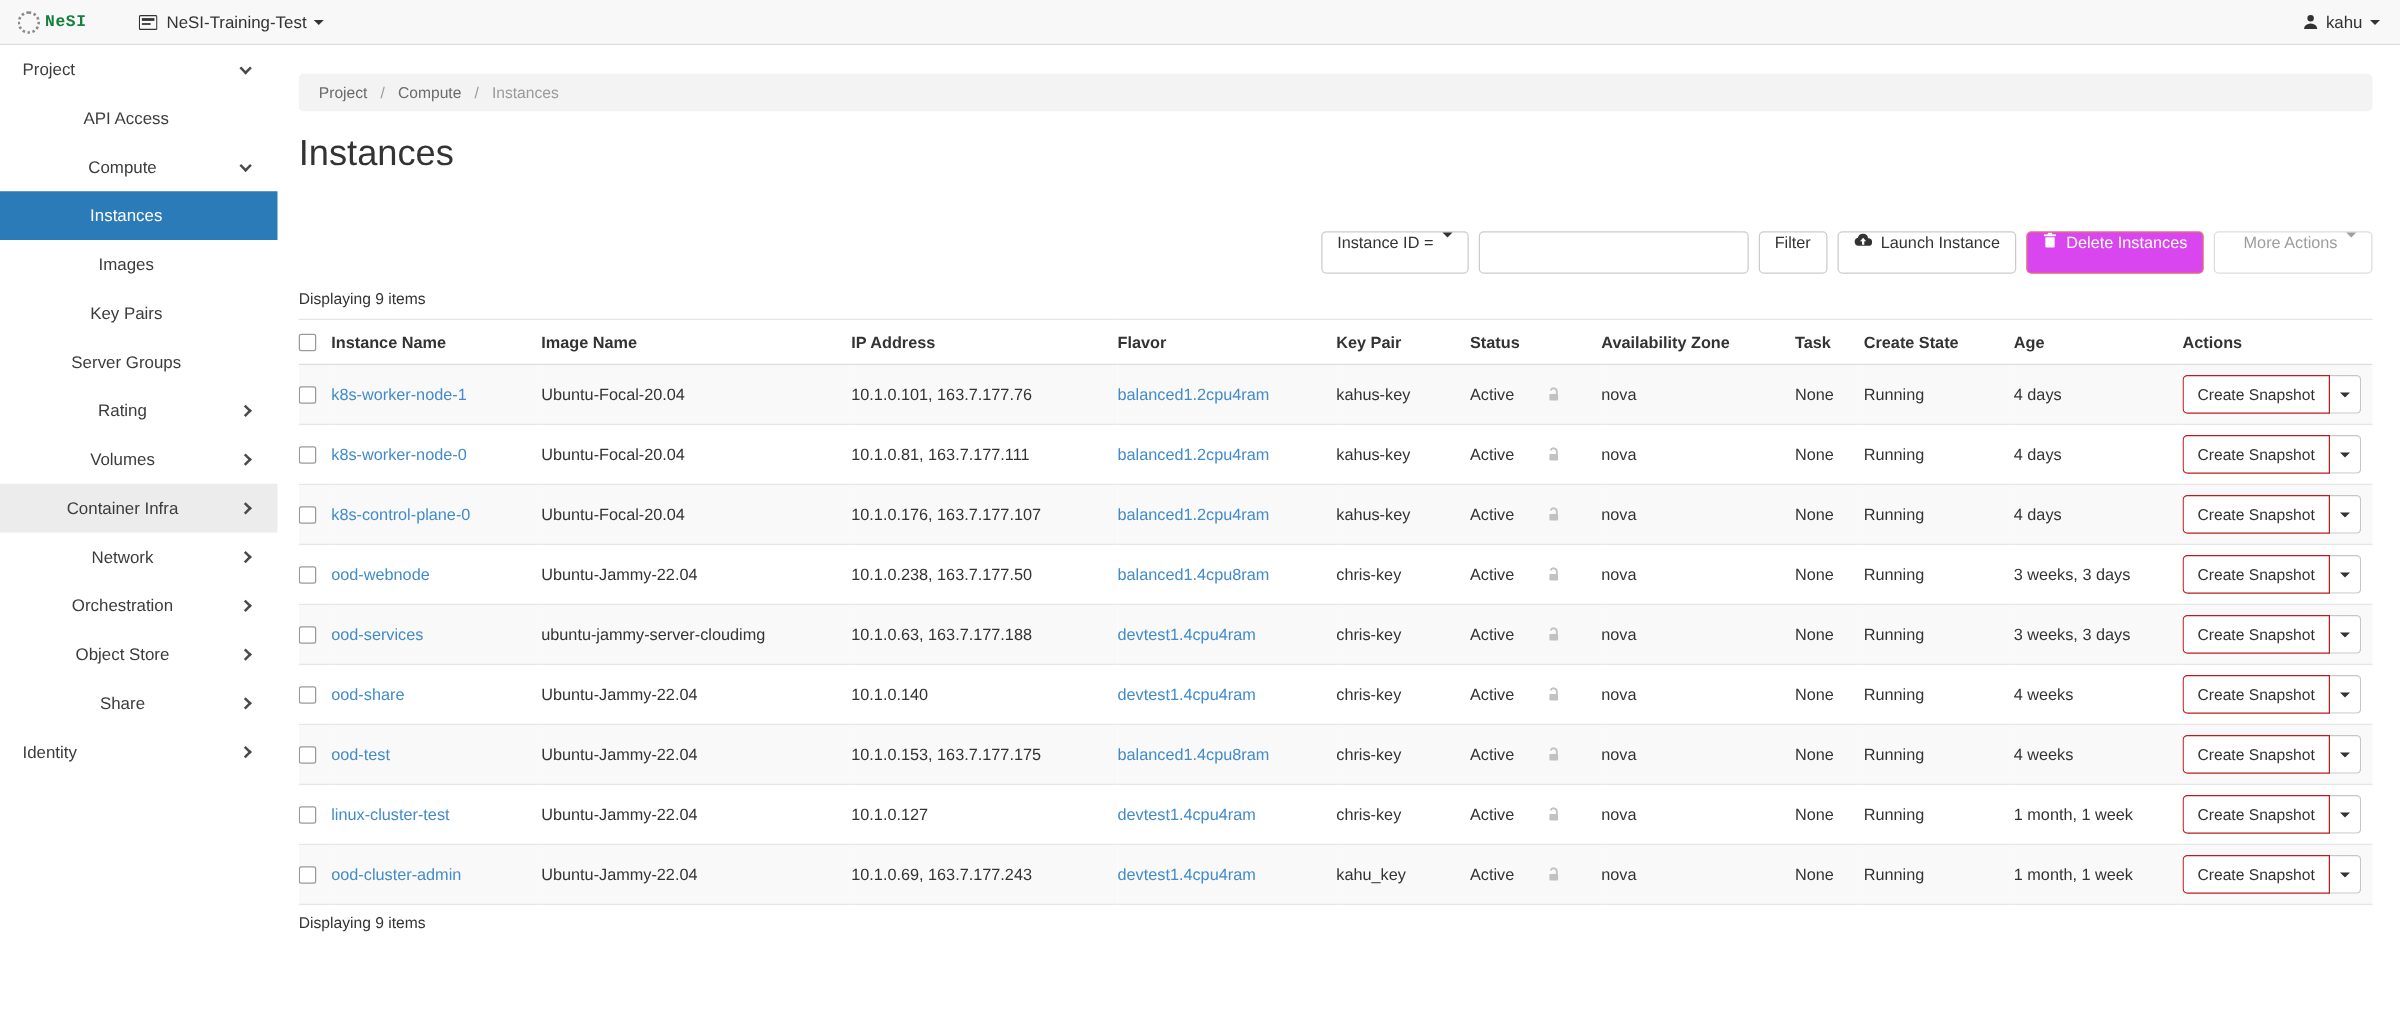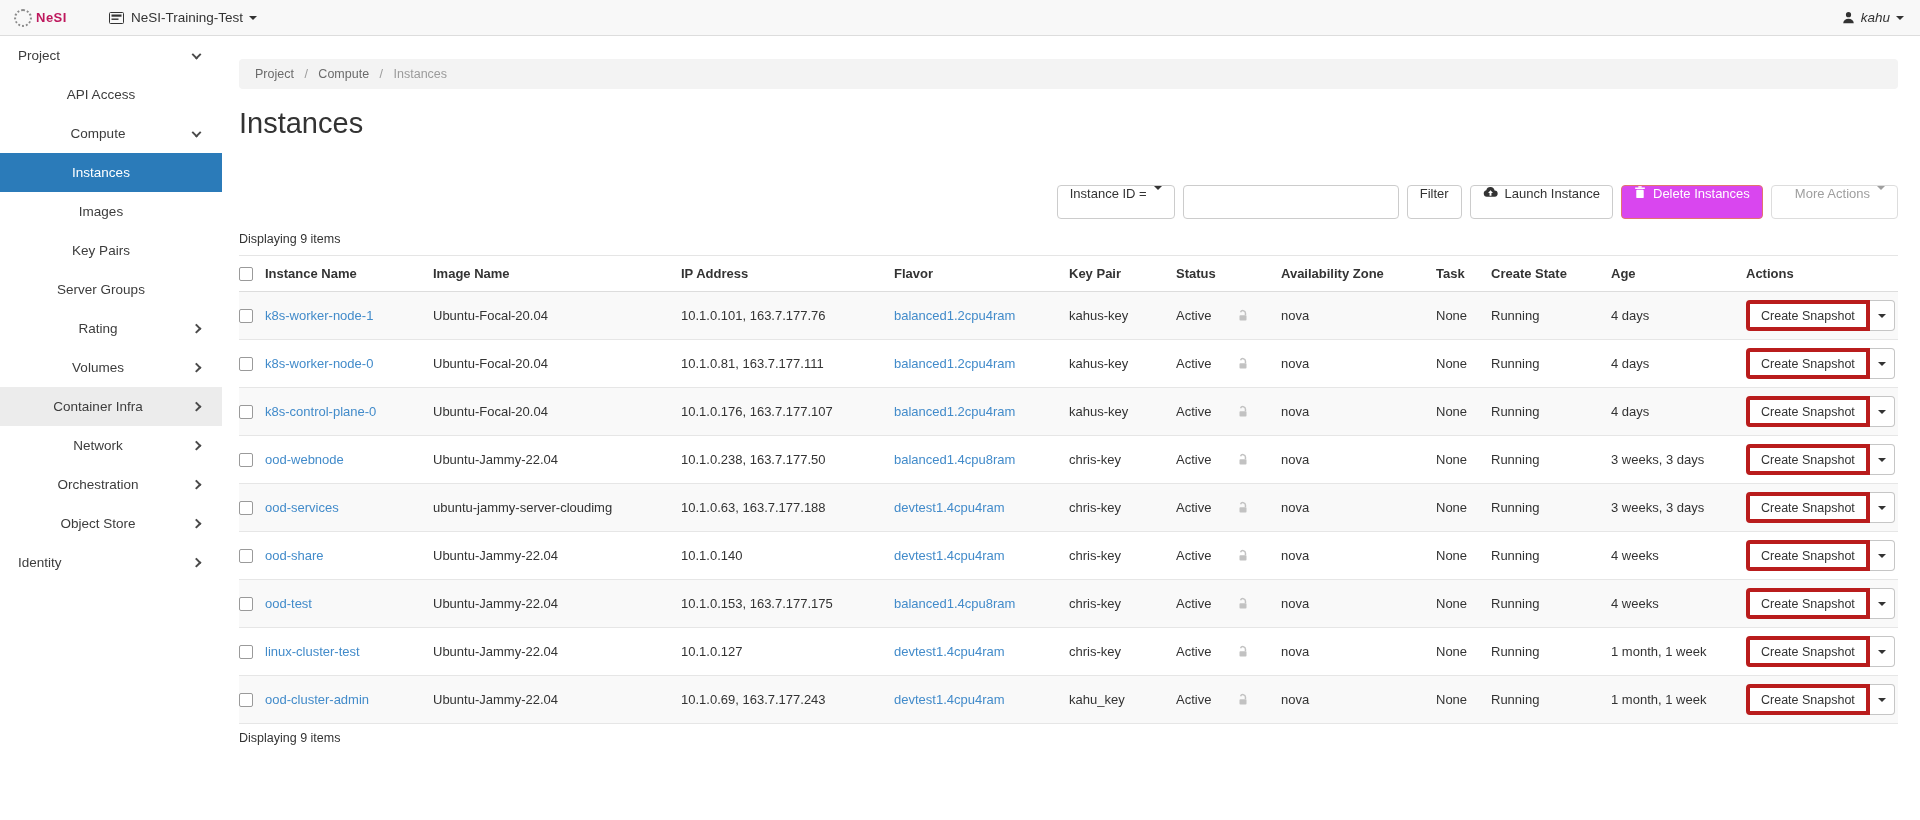--- a/index.html
+++ b/index.html
@@ -4,24 +4,24 @@
 <style>
   * { margin:0; padding:0; box-sizing:border-box; }
   html,body { width:1920px; height:820px; overflow:hidden; background:#fff;
     font-family:"Liberation Sans", sans-serif; color:#333; }
 
   
   .navbar { position:absolute; left:0; top:0; width:1920px; height:36px;
     background:#f8f8f8; border-bottom:1px solid #ddd; display:flex; align-items:center; }
   .brand { display:flex; align-items:center; margin-left:14px; }
   .logo-circle { width:18px; height:18px; border-radius:50%; border:2px dotted #8a8a8a; margin-right:4px; }
-  .logo-text { font-size:13px; font-weight:bold; color:#be185d; letter-spacing:0.5px; }
+  .logo-text { font-size:13px; font-weight:bold; color:#15803d; letter-spacing:0.5px;font-family:Liberation Mono, monospace; }
   .project-switch { display:flex; align-items:center; margin-left:42px; cursor:pointer; }
   .project-switch .label { font-size:13.5px; color:#333; margin:0 6px 0 7px; }
-  .nav-right { margin-left:auto; display:flex; align-items:center; margin-right:16px;font-style:italic; }
+  .nav-right { margin-left:auto; display:flex; align-items:center; margin-right:16px; }
   .nav-right .label { font-size:13.5px; color:#333; margin:0 6px; }
   .caret { display:inline-block; width:0; height:0; border-left:4px solid transparent;
     border-right:4px solid transparent; border-top:4px solid #333; }
 
   
   .sidebar { position:absolute; left:0; top:36px; width:222px; height:784px; background:#fff; }
   .nav-item { position:relative; height:39px; line-height:39px; font-size:13.5px;
     color:#3c3c3c; cursor:pointer; }
   .nav-item.lvl1 { padding-left:18px; text-align:left; }
   .nav-item.lvl2 { text-align:center; padding-right:26px; }
@@ -70,21 +70,21 @@
     border-top:1px solid #e5e5e5; border-bottom:1px solid #ddd; padding:0 6px 0 0; }
   tbody td { height:48px; font-size:13px; color:#333; border-bottom:1px solid #e6e6e6;
     padding:0 6px 0 0; overflow:hidden; white-space:nowrap; }
   tbody tr:nth-child(odd) { background:#f9f9f9; }
   tbody a { color:#428bca; text-decoration:none; }
   input[type="checkbox"] { appearance:none; -webkit-appearance:none; width:14px; height:14px;
     border:1px solid #9a9a9a; border-radius:2px; background:#fff; cursor:pointer; vertical-align:middle; }
 
   .split-btn { display:inline-flex; height:31px; }
   .split-main { display:flex; align-items:center; padding:0 11px; background:#fff;
-    border:4px solid #b91c1c; border-radius:4px 0 0 4px; font-size:12.5px; color:#333; cursor:pointer; }
+    border:1px solid #b91c1c; border-radius:4px 0 0 4px; font-size:12.5px; color:#333; cursor:pointer; }
   .split-caret { width:25px; display:flex; align-items:center; justify-content:center;
     background:#fff; border:1px solid #c6c6c6; border-left:none; border-radius:0 4px 4px 0; cursor:pointer; }
   .lock svg { vertical-align:middle; }
 </style>
 </head>
 <body>
 
 <div class="navbar">
   <div class="brand">
     <span class="logo-circle"></span>
@@ -116,20 +116,21 @@
     <div class="nav-item lvl3 selected"><span>Instances</span></div>
     <div class="nav-item lvl3"><span>Images</span></div>
     <div class="nav-item lvl3"><span>Key Pairs</span></div>
     <div class="nav-item lvl3"><span>Server Groups</span></div>
     <div class="nav-item lvl2"><span>Rating</span><span class="chev right"></span></div>
     <div class="nav-item lvl2"><span>Volumes</span><span class="chev right"></span></div>
     <div class="nav-item lvl2 highlighted"><span>Container Infra</span><span class="chev right"></span></div>
     <div class="nav-item lvl2"><span>Network</span><span class="chev right"></span></div>
     <div class="nav-item lvl2"><span>Orchestration</span><span class="chev right"></span></div>
     <div class="nav-item lvl2"><span>Object Store</span><span class="chev right"></span></div>
+    <div class="nav-item lvl2"><span>Share</span><span class="chev right"></span></div>
     <div class="nav-item lvl1"><span>Identity</span><span class="chev right"></span></div>
   </div>
 
 <div class="main">
 
   <div class="breadcrumb">
     <a href="#">Project</a>
     <span class="sep">/</span>
     <a href="#">Compute</a>
     <span class="sep">/</span>

